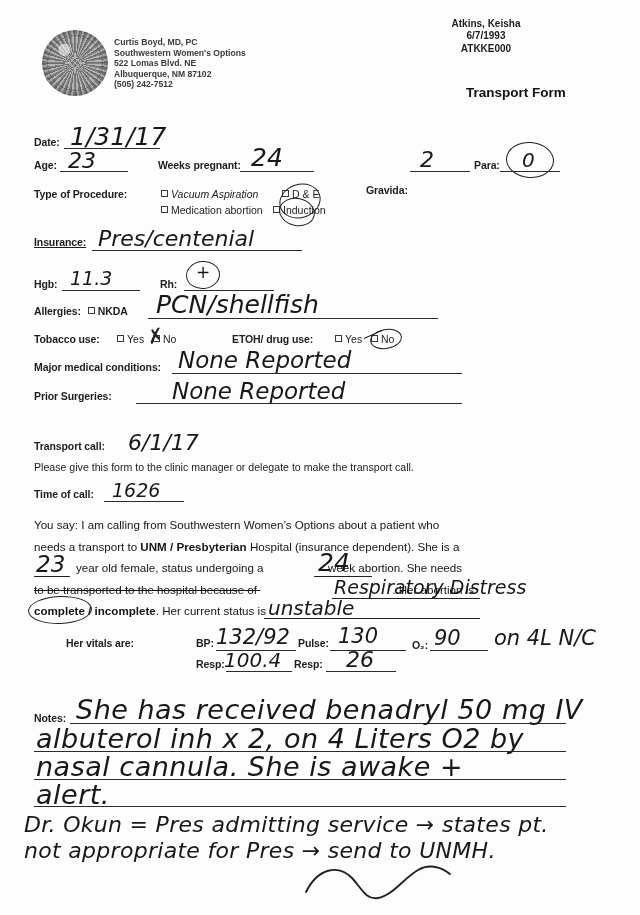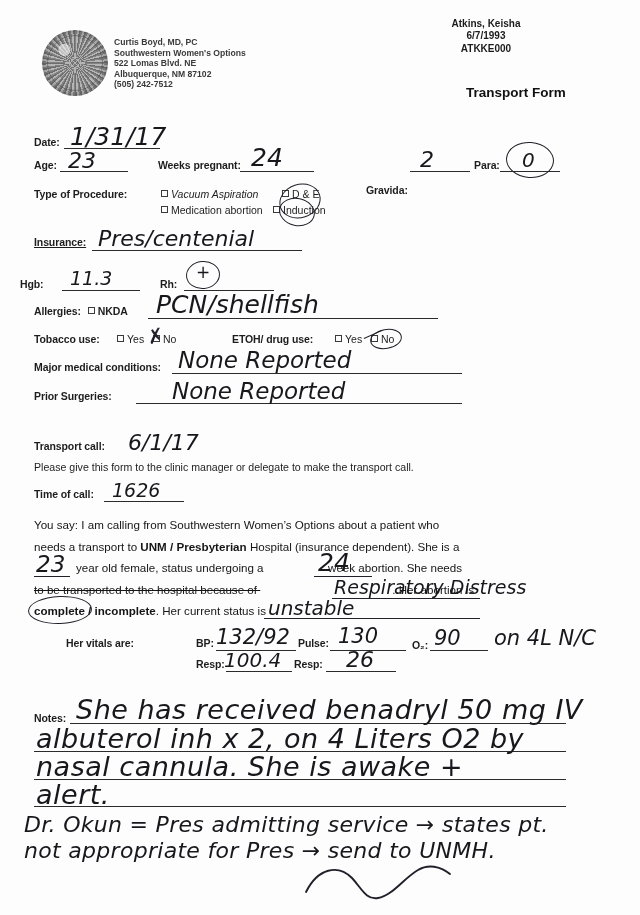--- a/index.html
+++ b/index.html
@@ -185,21 +185,21 @@
     <span class="cbox"></span><span>Induction</span>
   </div>
 
   <div class="ink-oval" style="left:279px; top:184px; width:40px; height:32px; transform:rotate(-18deg);"></div>
   <div class="ink-oval" style="left:279px; top:198px; width:34px; height:26px; transform:rotate(12deg);"></div>
 
   <div class="lbl abs" style="left:34px; top:236px;text-decoration:underline;">Insurance:</div>
   <div class="rule abs" style="left:92px; top:250px; width:210px;"></div>
   <div class="hw abs" style="left:98px; top:226px; font-size:22px;">Pres/centenial</div>
 
-  <div class="lbl abs" style="left:20px; top:278px;">Hgb:</div>
+  <div class="lbl abs" style="left:34px; top:278px;">Hgb:</div>
   <div class="rule abs" style="left:62px; top:290px; width:78px;"></div>
   <div class="hw abs" style="left:70px; top:267px; font-size:19px;">11.3</div>
 
   <div class="lbl abs" style="left:160px; top:278px;">Rh:</div>
   <div class="rule abs" style="left:184px; top:290px; width:90px;"></div>
   <div class="hw abs" style="left:196px; top:262px; font-size:17px;">+</div>
   <div class="ink-oval" style="left:186px; top:261px; width:32px; height:26px; transform:rotate(-6deg);"></div>
 
   <div class="lbl abs" style="left:34px; top:305px;">
     <span>Allergies:</span>

